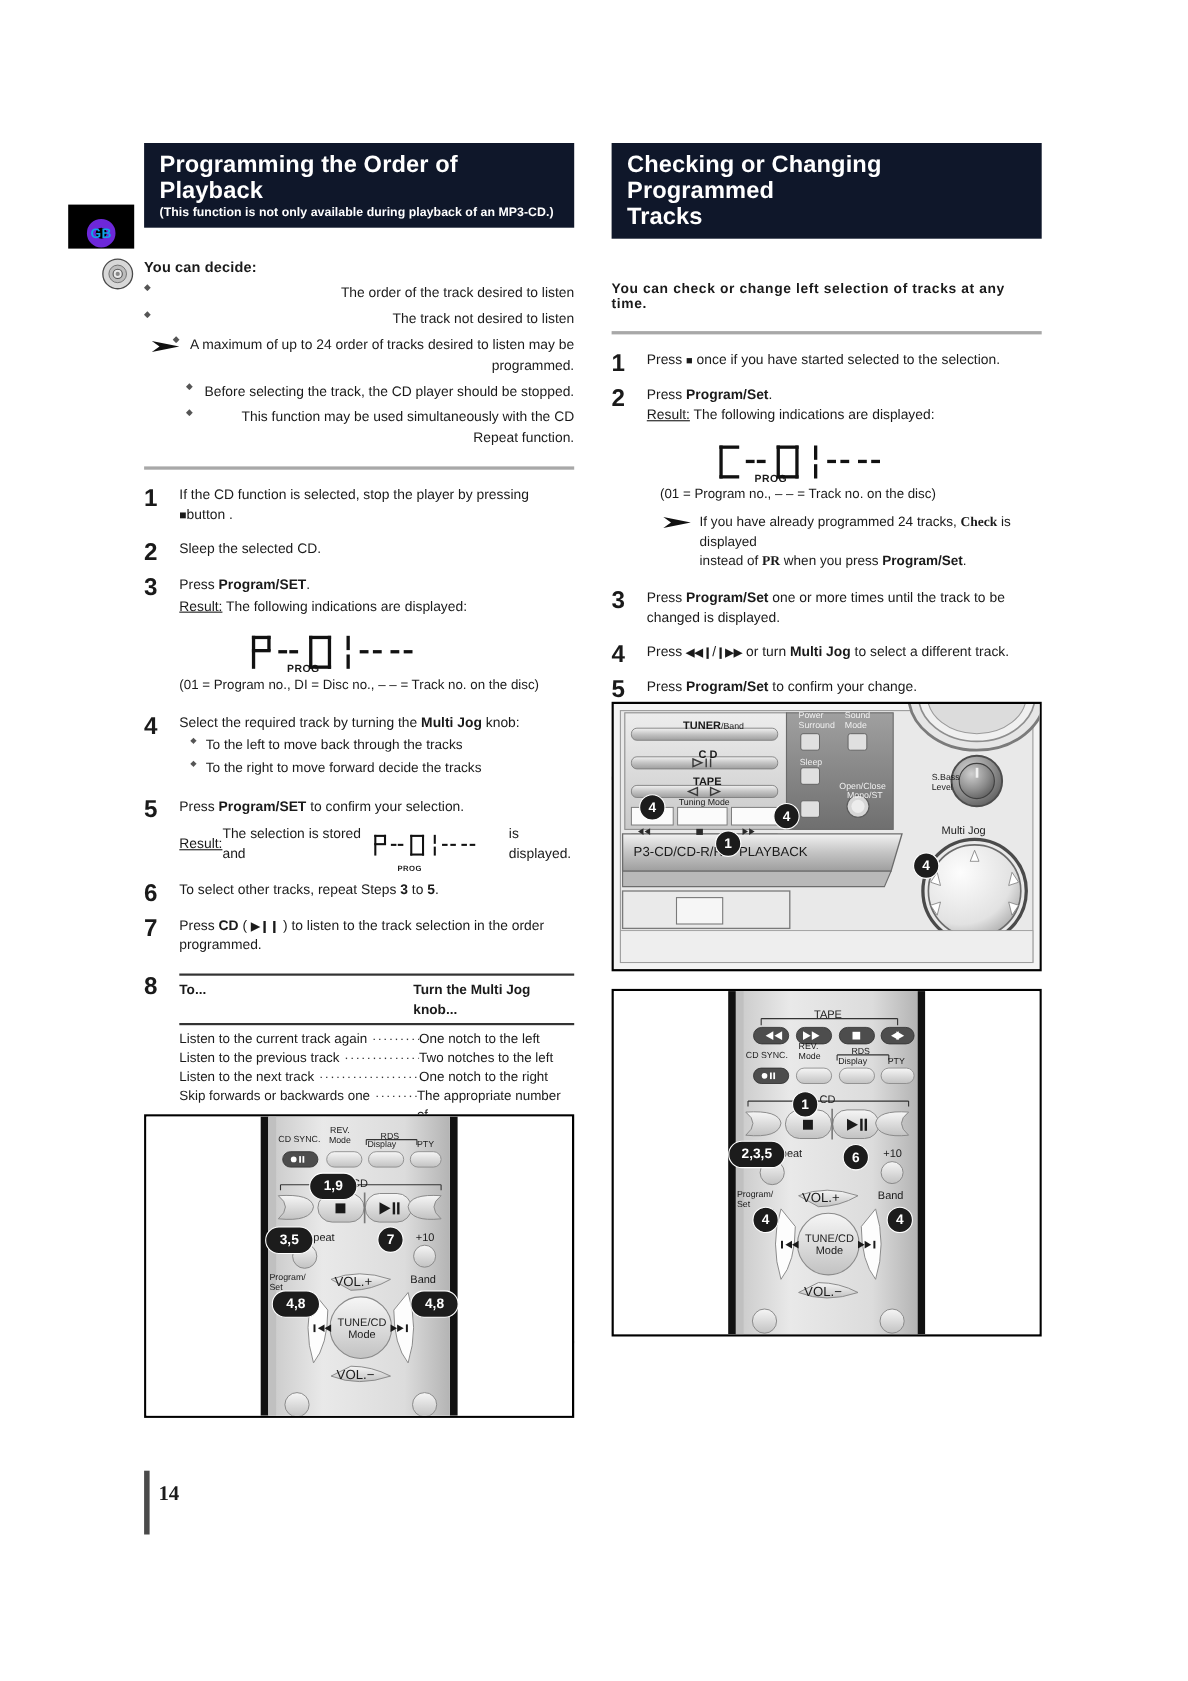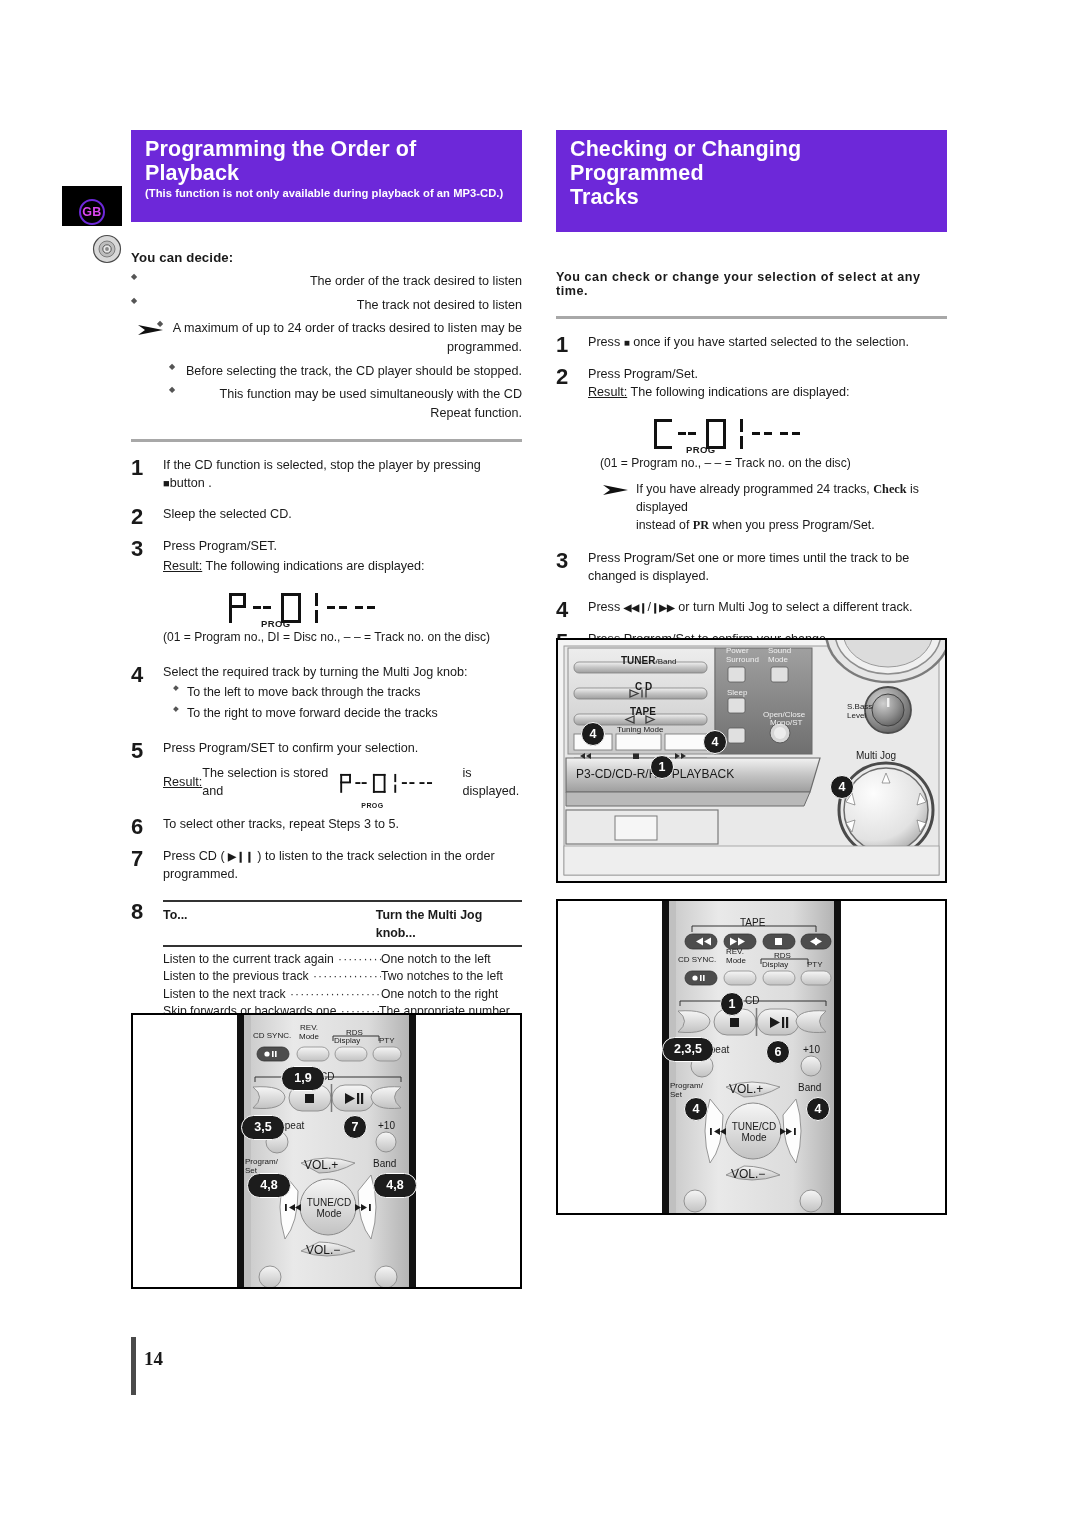--- a/index.html
+++ b/index.html
@@ -21,42 +21,42 @@
   
   .gb-badge {
     position: absolute;
     left: 62px; top: 186px;
     width: 60px; height: 40px;
     background: #000;
     display: flex; align-items: center; justify-content: center;
   }
   .gb-circle {
     width: 26px; height: 26px; border-radius: 50%;
-    border: 2px solid #6d28d9;
-    color: #d946ef; font-size: 12.5px; font-weight: bold;
+    border: 8px solid #6d28d9;
+    color: #0ea5e9; font-size: 12.5px; font-weight: bold;
     display: flex; align-items: center; justify-content: center;
     letter-spacing: .3px;
     font-family: "Liberation Sans", sans-serif;
     margin-top: 12px;
   }
   .disc-icon {
     position: absolute;
     left: 92px; top: 234px;
     width: 30px; height: 30px;
   }
 
   
   .col { position: absolute; top: 130px; }
   .col-left  { left: 131px;  width: 391px; }
   .col-right { left: 556px;  width: 391px; }
 
   
   .titlebar {
-    background: #6d28d9; color: #fff;
-    padding: 7px 14px 23px 14px;
+    background: #0f172a; color: #fff;
+    padding: 7px 14px 8px 14px;
   }
   .titlebar h1 {
     margin: 0;
     font-size: 21.5px; font-weight: bold;
     letter-spacing: .1px;
     line-height: 1.12;
   }
   .titlebar .sub {
     margin-top: 2px;
     font-size: 11.2px; font-weight: bold;
@@ -108,21 +108,21 @@
     padding-left: 32px;
     margin-bottom: 13px;
     font-size: 12.6px;
     line-height: 1.46;
   }
   .step .num {
     position: absolute; left: 0; top: -4px;
     font-size: 22px; font-weight: bold;
     font-family: "Liberation Sans", sans-serif;
   }
-  .step b { font-weight: normal; margin-top: 19px; }
+  .step b { font-weight: bold; margin-top: 19px; }
   .u { text-decoration: underline; }
 
   .substep {
     position: relative; padding-left: 14px;
     margin-left: 10px; margin-top: 3px;
     font-size: 12.4px; line-height: 1.45;
   }
   .substep::before {
     content: "◆"; position: absolute; left: 0; top: -1px;
     font-size: 7.5px; color: #555;
@@ -412,21 +412,21 @@
     <hr class="rule thin" style="margin-top:14px;">
   </div>
 
   <div class="col col-right">
 
     <div class="titlebar tall">
       <h1>Checking or Changing Programmed</h1>
       <h1>Tracks</h1>
     </div>
 
-    <div class="lead spaced" style="margin-top:38px;">You can check or change your selection of select at any time.</div>
+    <div class="lead spaced" style="margin-top:38px;">You can check or change left selection of tracks at any time.</div>
 
     <hr class="rule" style="margin-top:18px;">
 
     <div class="step">
       <span class="num">1</span>
       <span>Press </span><span style="font-size:10px;">■</span><span> once if you have started selected to the selection.</span>
     </div>
 
     <div class="step">
       <span class="num">2</span>

